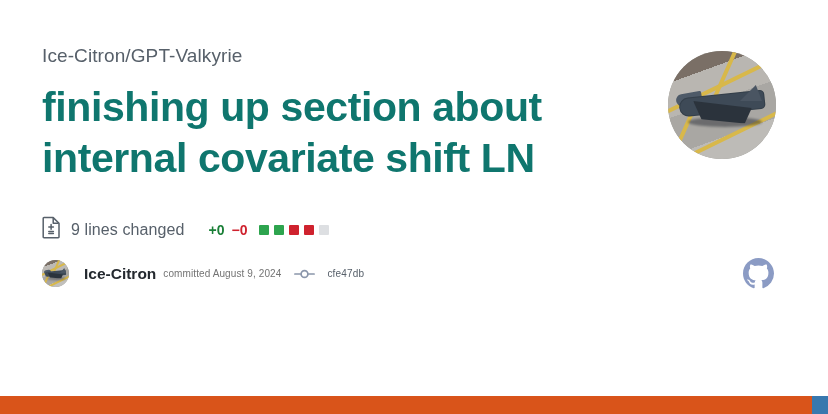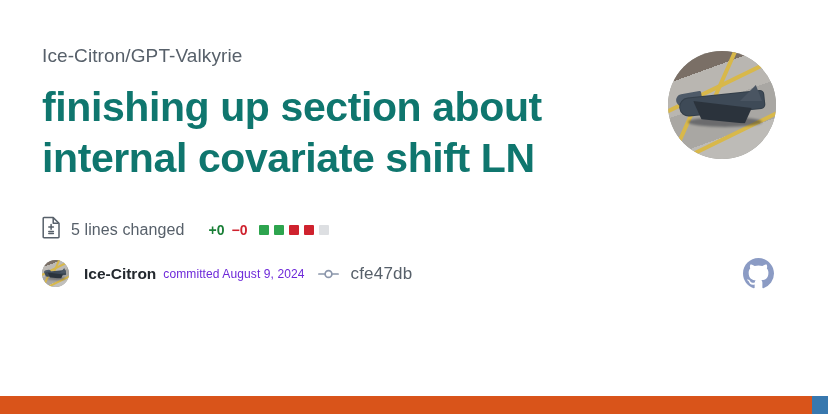--- a/index.html
+++ b/index.html
@@ -195,33 +195,33 @@
   .avatar-small .tl4 { left: 2px;  top: 15px; width: 1.5px; height: 16px; }
 
   .author-name {
     font-size: 15.5px;
     font-weight: 700;
     color: #24292f;
     margin-left: 15px;
     white-space: nowrap;
   }
   .committed-text {
-    font-size: 12px;
-    color: #6d28d9;
+    font-size: 10px;
+    color: #737373;
     margin-left: 7px;
     white-space: nowrap;
     letter-spacing: 0.1px;
   }
   .commit-icon-wrap {
     margin-left: 13px;
     display: flex;
     align-items: center;
   }
   .commit-sha {
-    font-size: 17px;
+    font-size: 10px;
     color: #57606a;
     margin-left: 12px;
     white-space: nowrap;
     letter-spacing: 0.2px;
   }
   .gh-logo-wrap {
     display: flex;
     align-items: center;
     margin-right: 2px;
   }
@@ -264,21 +264,21 @@
   </div>
 
   <div class="diffstat-row">
     <span class="diff-file-icon">
       <svg width="19" height="23" viewBox="0 0 19 23" fill="none" xmlns="http://www.w3.org/2000/svg">
         <path d="M2 1.6h9.2L17 7.2V21a0.8 0.8 0 0 1-0.8 0.8H2A0.8 0.8 0 0 1 1.2 21V2.4A0.8 0.8 0 0 1 2 1.6Z" stroke="#57606a" stroke-width="1.5" fill="none" stroke-linejoin="round"></path>
         <path d="M11.2 1.8v5.4h5.4" stroke="#57606a" stroke-width="1.5" fill="none" stroke-linejoin="round"></path>
         <path d="M9.1 8.6v4.6M6.8 10.9h4.6M6.8 15.4h4.6M6.8 17.6h4.6" stroke="#57606a" stroke-width="1.5" stroke-linecap="round"></path>
       </svg>
     </span>
-    <span class="lines-changed">5  lines changed</span>
+    <span class="lines-changed">9  lines changed</span>
 
     <span class="diff-counts">
       <span class="additions">+0</span>
       <span class="deletions">−0</span>
     </span>
 
     <span class="diff-blocks">
       <span class="dblock" style="background: rgb(45, 164, 78);"></span>
       <span class="dblock" style="background: rgb(45, 164, 78);"></span>
       <span class="dblock" style="background: rgb(207, 34, 46);"></span>

